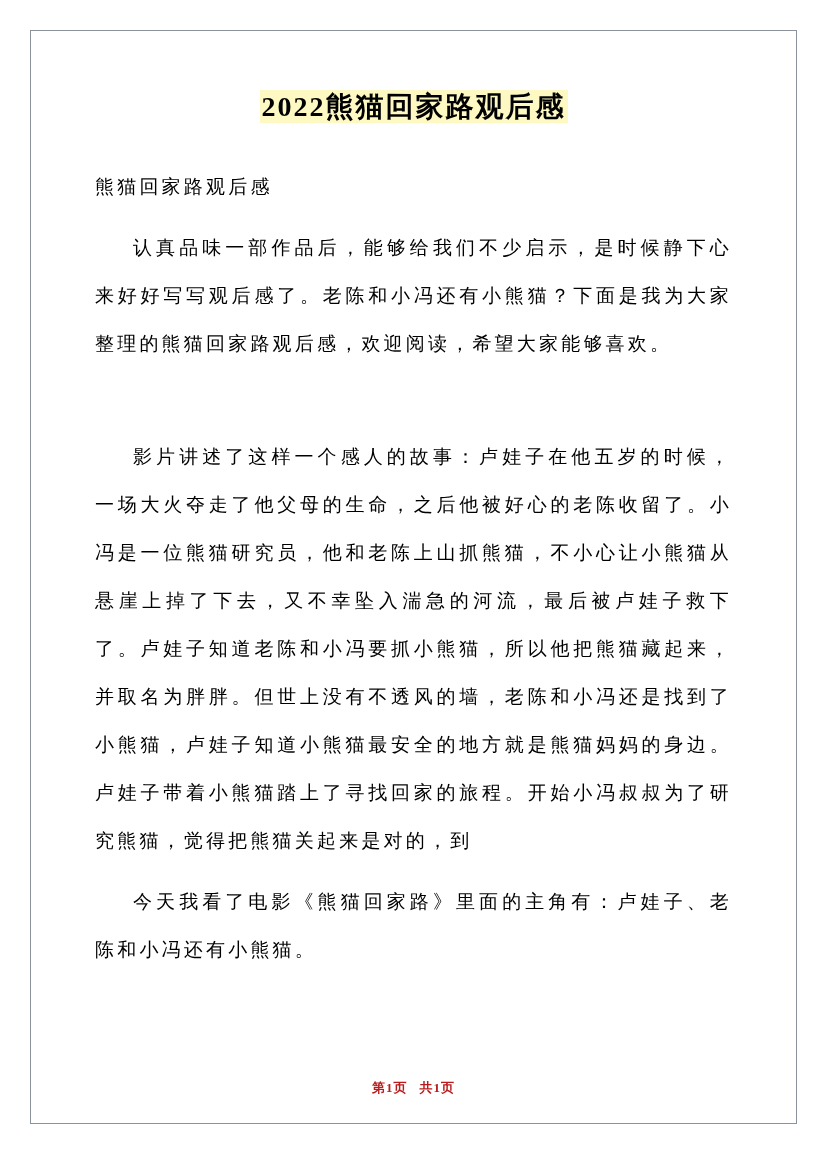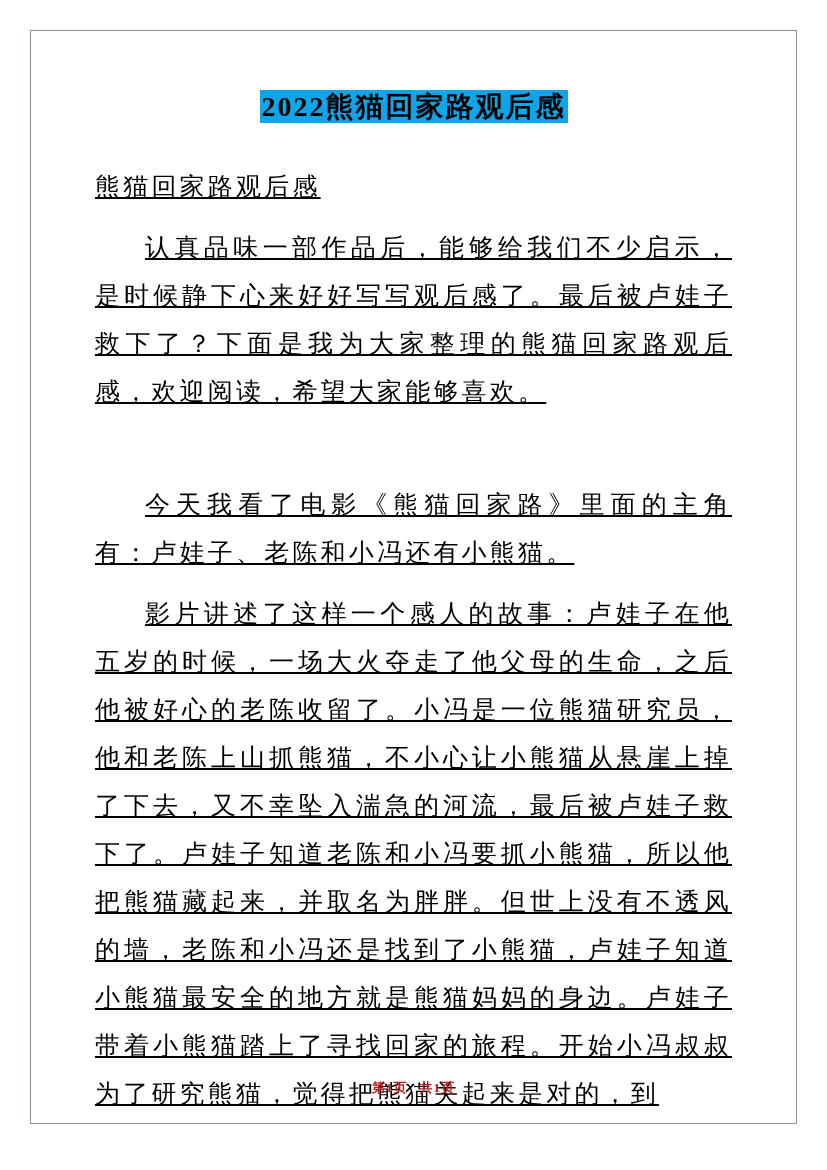--- a/index.html
+++ b/index.html
@@ -27,31 +27,30 @@
   .doc-title {
     margin: 0 0 38px 0;
     text-align: center;
     font-size: 28px;
     font-weight: bold;
     letter-spacing: 2px;
     color: #000000;
     line-height: 1.3;
   }
   .doc-title .hl {
-    background: #0ea5e9;
+    background: #fef9c3;
     padding: 1px 2px;
   }
   .para {
     margin: 0 0 13px 0;
-    font-size: 25px;
+    font-size: 19px;
     color: #000000;
     line-height: 48px;
     letter-spacing: 3.2px;
     text-align: justify;
-    text-decoration: underline;
   }
   .para.indent {
     text-indent: 2em;
   }
   .section-gap {
     height: 52px;
   }
   .footer {
     position: absolute;
     left: 0;
@@ -73,27 +72,27 @@
 
 <div class="page">
   <div class="frame">
 
     <h1 class="doc-title">
       <span class="hl">2022熊猫回家路观后感</span>
     </h1>
 
     <p class="para">熊猫回家路观后感</p>
 
-    <p class="para indent">认真品味一部作品后，能够给我们不少启示，是时候静下心来好好写写观后感了。最后被卢娃子救下了？下面是我为大家整理的熊猫回家路观后感，欢迎阅读，希望大家能够喜欢。</p>
+    <p class="para indent">认真品味一部作品后，能够给我们不少启示，是时候静下心来好好写写观后感了。老陈和小冯还有小熊猫？下面是我为大家整理的熊猫回家路观后感，欢迎阅读，希望大家能够喜欢。</p>
 
     <div class="section-gap"></div>
 
 
+    <p class="para indent">影片讲述了这样一个感人的故事：卢娃子在他五岁的时候，一场大火夺走了他父母的生命，之后他被好心的老陈收留了。小冯是一位熊猫研究员，他和老陈上山抓熊猫，不小心让小熊猫从悬崖上掉了下去，又不幸坠入湍急的河流，最后被卢娃子救下了。卢娃子知道老陈和小冯要抓小熊猫，所以他把熊猫藏起来，并取名为胖胖。但世上没有不透风的墙，老陈和小冯还是找到了小熊猫，卢娃子知道小熊猫最安全的地方就是熊猫妈妈的身边。卢娃子带着小熊猫踏上了寻找回家的旅程。开始小冯叔叔为了研究熊猫，觉得把熊猫关起来是对的，到</p>
+
     <p class="para indent">今天我看了电影《熊猫回家路》里面的主角有：卢娃子、老陈和小冯还有小熊猫。</p>
-
-    <p class="para indent">影片讲述了这样一个感人的故事：卢娃子在他五岁的时候，一场大火夺走了他父母的生命，之后他被好心的老陈收留了。小冯是一位熊猫研究员，他和老陈上山抓熊猫，不小心让小熊猫从悬崖上掉了下去，又不幸坠入湍急的河流，最后被卢娃子救下了。卢娃子知道老陈和小冯要抓小熊猫，所以他把熊猫藏起来，并取名为胖胖。但世上没有不透风的墙，老陈和小冯还是找到了小熊猫，卢娃子知道小熊猫最安全的地方就是熊猫妈妈的身边。卢娃子带着小熊猫踏上了寻找回家的旅程。开始小冯叔叔为了研究熊猫，觉得把熊猫关起来是对的，到</p>
 
     <div class="footer">
       <span>第1页</span><span class="sep"></span><span>共1页</span>
     </div>
 
   </div>
 </div>
 
 </body></html>

